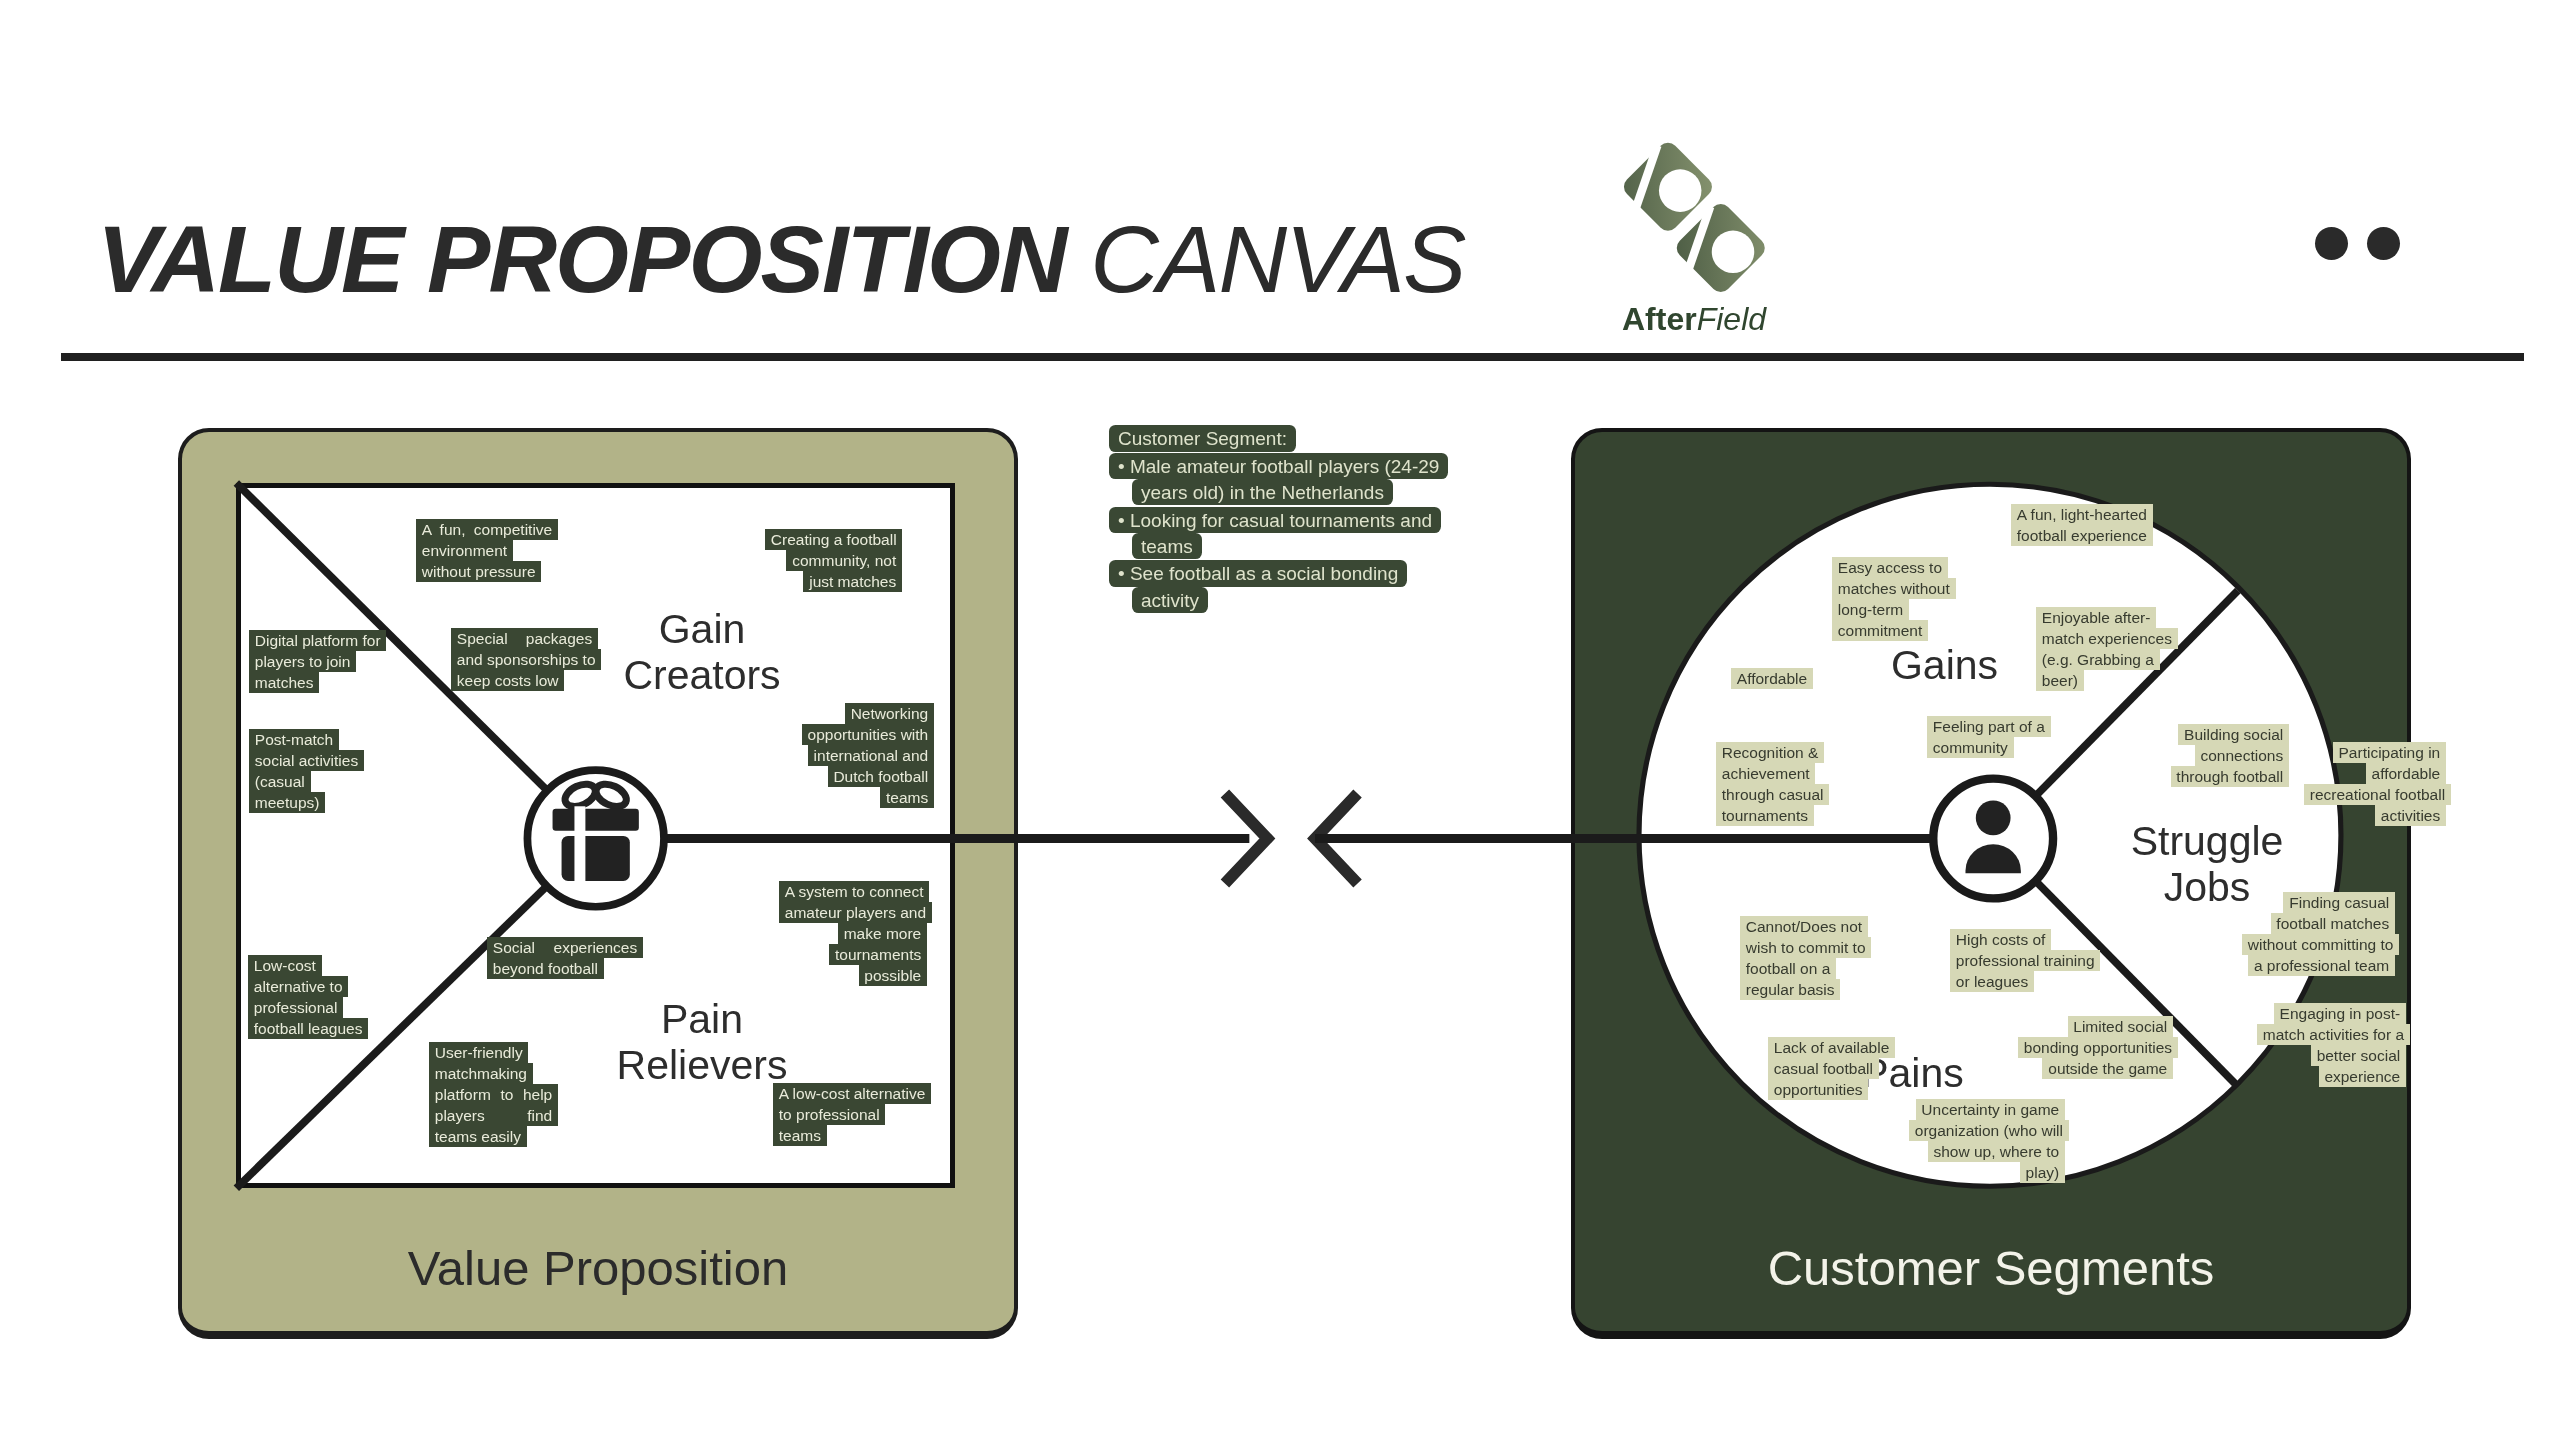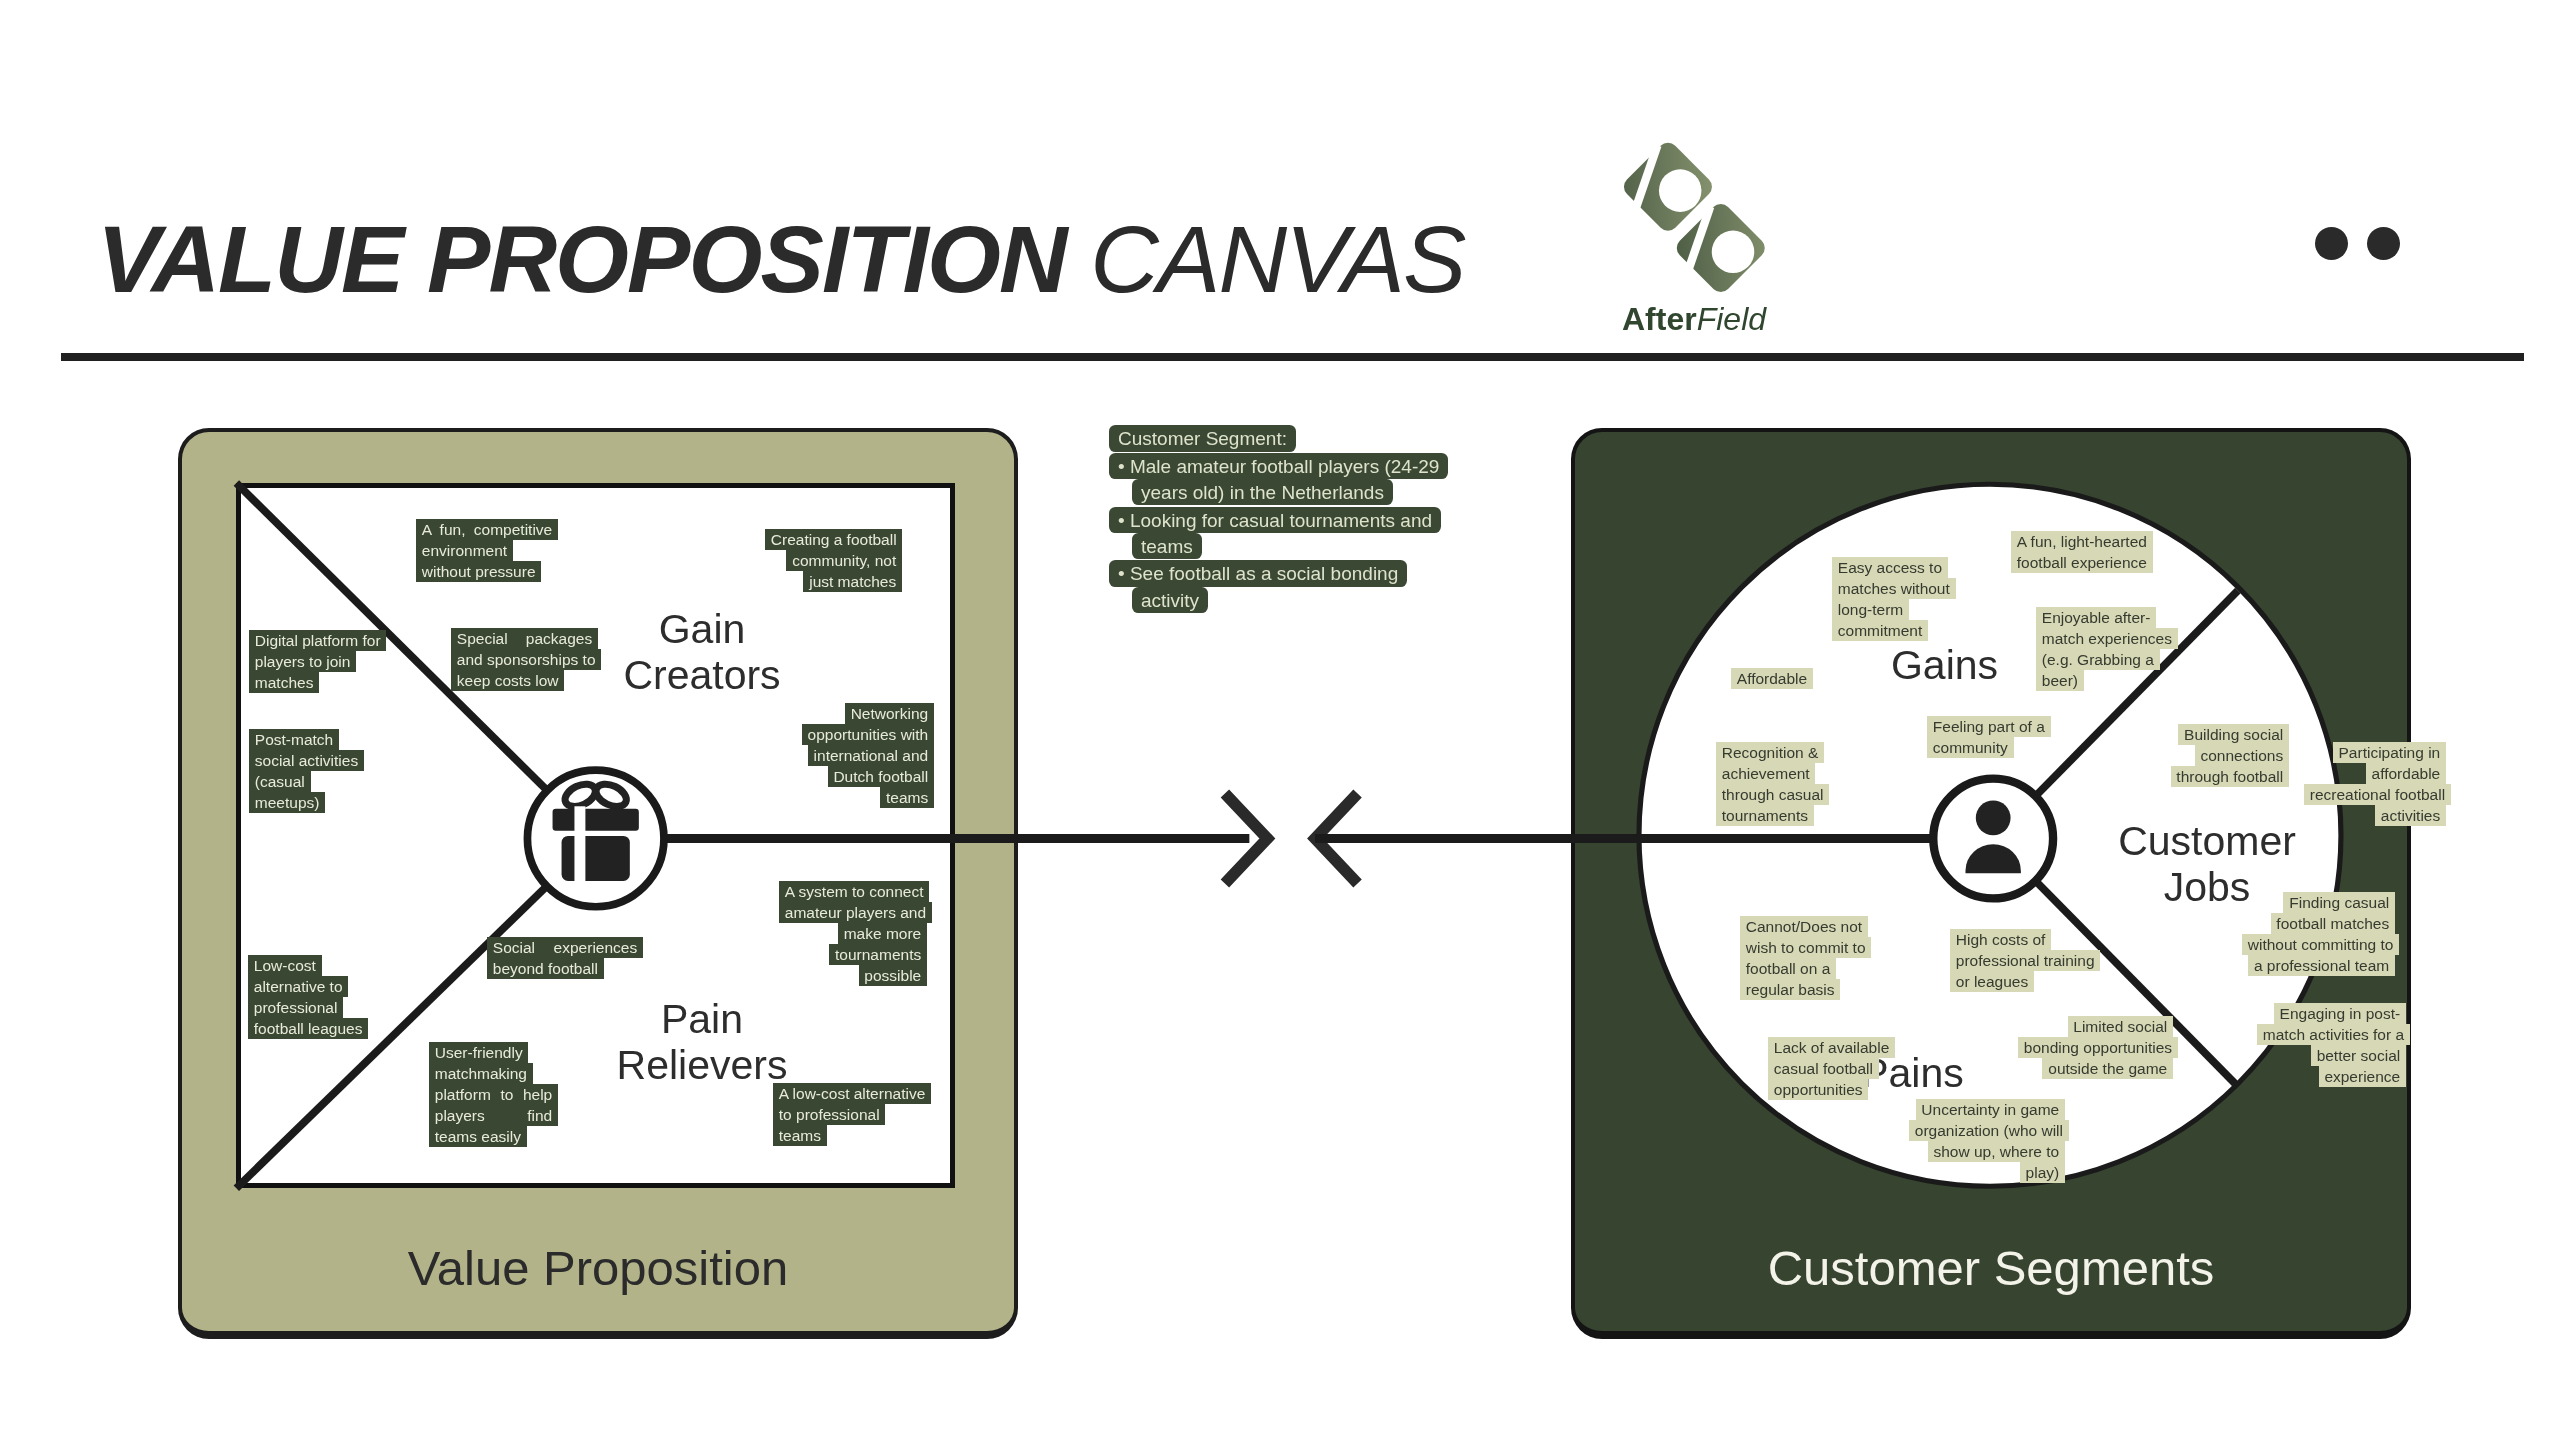--- a/index.html
+++ b/index.html
@@ -132,25 +132,25 @@
   <div class="abs note" style="left:773px;top:1083px;width:156px;"><span>A low-cost alternative to professional teams</span></div>
 
   <div class="abs" id="seg-note">
     <div class="line"><span>Customer Segment:</span></div>
     <div class="line bullet"><span>• Male amateur football players (24-29 years old) in the Netherlands</span></div>
     <div class="line bullet"><span>• Looking for casual tournaments and teams</span></div>
     <div class="line bullet"><span>• See football as a social bonding activity</span></div>
   </div>
 
   <div class="abs seclabel" style="left:1848px;top:643px;width:193px;">Gains</div>
-  <div class="abs seclabel" style="left:2046px;top:819px;width:322px;">Customer
+  <div class="abs seclabel" style="left:2046px;top:819px;width:322px;">Struggle
 Jobs</div>
   <div class="abs seclabel" style="left:1816px;top:1051px;width:193px;">Pains</div>
 
-  <div class="abs noteL" style="left:2011px;top:531px;width:142px;"><span>A fun, light-hearted football experience</span></div>
+  <div class="abs noteL" style="left:2011px;top:504px;width:142px;"><span>A fun, light-hearted football experience</span></div>
   <div class="abs noteL" style="left:1832px;top:557px;width:149px;"><span>Easy access to matches without long-term commitment</span></div>
   <div class="abs noteL" style="left:2036px;top:607px;width:149px;"><span>Enjoyable after-match experiences (e.g. Grabbing a beer)</span></div>
   <div class="abs noteL nw" style="left:1731px;top:668px;"><span>Affordable</span></div>
   <div class="abs noteL" style="left:1927px;top:716px;width:120px;"><span>Feeling part of a community</span></div>
   <div class="abs noteL" style="left:1716px;top:742px;width:146px;"><span>Recognition &amp; achievement through casual tournaments</span></div>
   <div class="abs noteL ra" style="left:2146px;top:724px;width:143px;"><span>Building social connections through football</span></div>
   <div class="abs noteL ra" style="left:2304px;top:742px;width:142px;"><span>Participating in affordable recreational football activities</span></div>
   <div class="abs noteL ra" style="left:2242px;top:892px;width:153px;"><span>Finding casual football matches without committing to a professional team</span></div>
   <div class="abs noteL ra" style="left:2257px;top:1003px;width:149px;"><span>Engaging in post-match activities for a better social experience</span></div>
   <div class="abs noteL" style="left:1740px;top:916px;width:138px;"><span>Cannot/Does not wish to commit to football on a regular basis</span></div>

